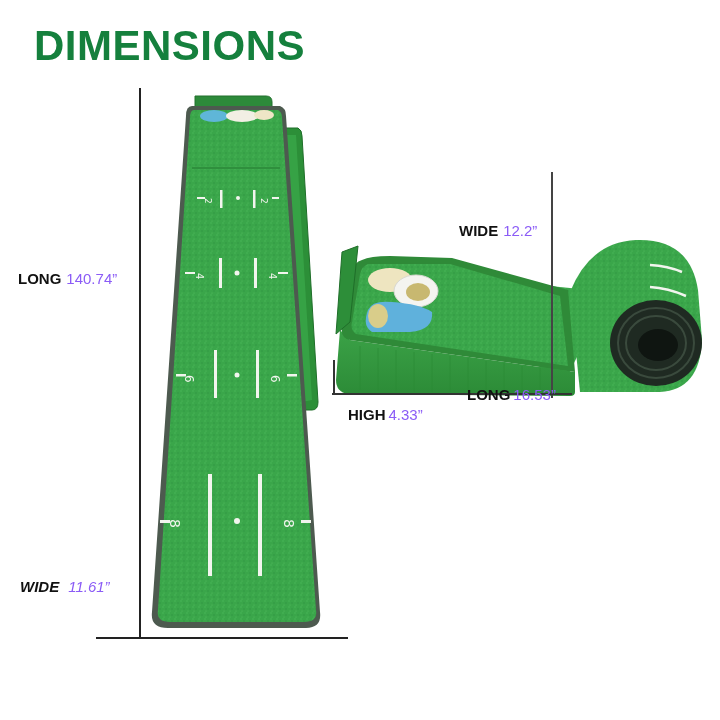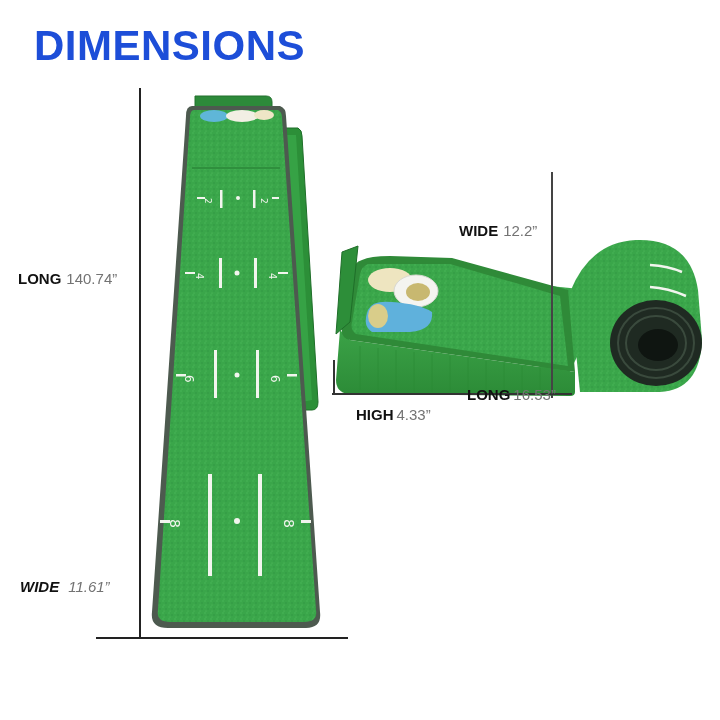--- a/index.html
+++ b/index.html
@@ -1,27 +1,27 @@
 <!DOCTYPE html>
 <html><head>
 <meta charset="utf-8">
 <style>
   html, body { margin: 0; padding: 0; background: #ffffff; }
   body { width: 720px; height: 720px; position: relative; overflow: hidden; font-family: "Liberation Sans", "DejaVu Sans", sans-serif; }
   .title { position: absolute; left: 34px; top: 22px; font-size: 42px; font-weight: 700; letter-spacing: 0.5px; }
   .label { position: absolute; font-size: 15px; color: #111; white-space: nowrap; }
   .label b { font-weight: 700; margin-right: 5px; }
-  .label span.v { font-weight: 400; color: #737373; }
+  .label span.v { font-weight: 400; color: #8b5cf6; }
   .line { position: absolute; background: #222; }
   svg { position: absolute; left: 0; top: 0; }
 </style>
 </head>
 <body>
 
-<div class="title" style="color:#1d4ed8">DIMENSIONS</div>
+<div class="title" style="color:#15803d">DIMENSIONS</div>
 
 <svg width="720" height="720" viewBox="0 0 720 720">
   <defs>
     <pattern id="turf" width="6" height="6" patternUnits="userSpaceOnUse">
       <rect width="6" height="6" fill="#3aa64a"></rect>
       <circle cx="1" cy="1" r="0.8" fill="#48b658"></circle>
       <circle cx="4" cy="3" r="0.7" fill="#2f9440"></circle>
       <circle cx="2" cy="5" r="0.6" fill="#52bd60"></circle>
     </pattern>
     <linearGradient id="plasticGrad" x1="0" y1="0" x2="1" y2="0">
@@ -143,18 +143,18 @@
 
 <div class="label" style="left:18px; top:270px;">
   <b>LONG</b><span class="v">140.74”</span>
 </div>
 <div class="label" style="left:20px; top:578px;font-style:italic;">
   <b style="margin-right:9px;">WIDE</b><span class="v">11.61”</span>
 </div>
 <div class="label" style="left:459px; top:222px;">
   <b>WIDE</b><span class="v">12.2”</span>
 </div>
-<div class="label" style="left:356px; top:406px;">
+<div class="label" style="left:348px; top:406px;">
   <b style="margin-right:3px;">HIGH</b><span class="v">4.33”</span>
 </div>
 <div class="label" style="left:467px; top:386px;">
   <b style="margin-right:3px;">LONG</b><span class="v">16.53”</span>
 </div>
 
 </body></html>

